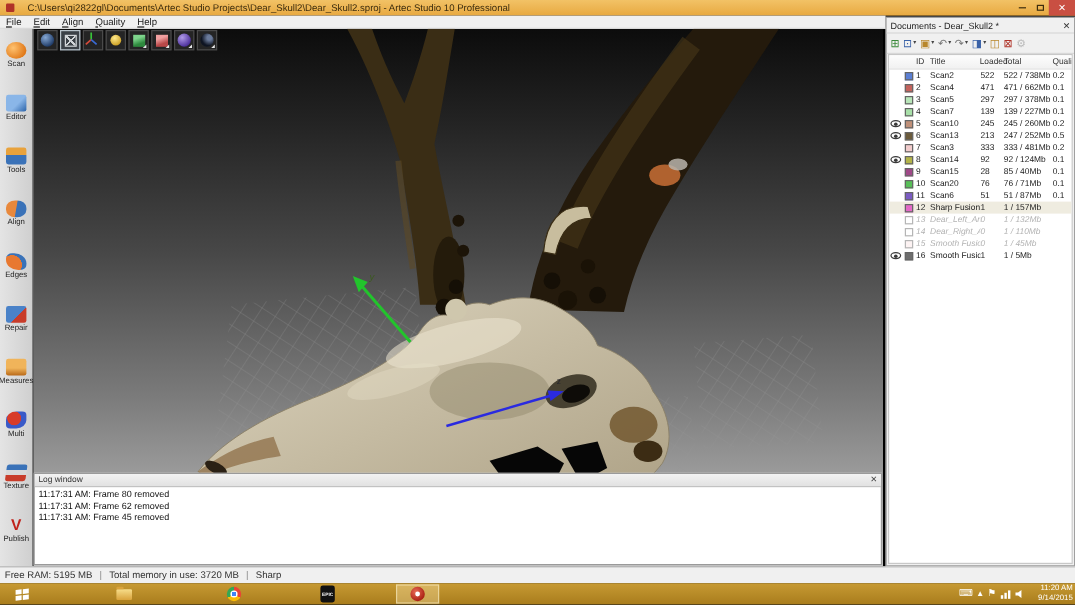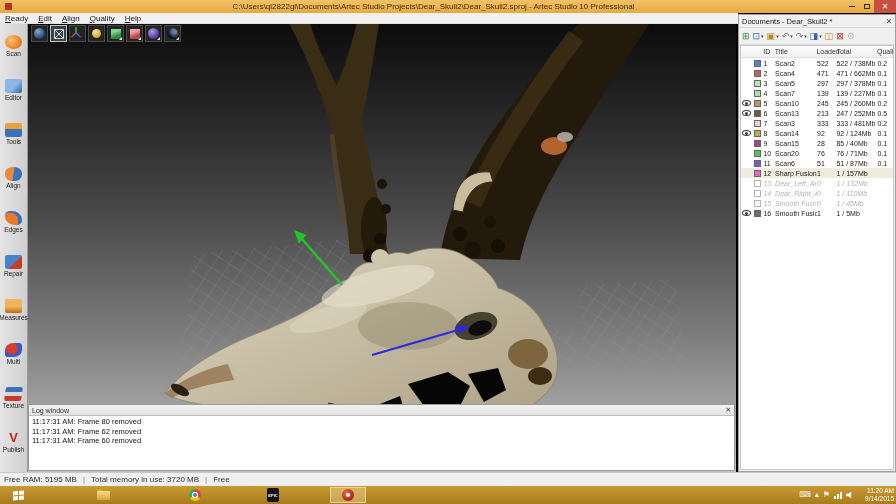--- a/index.html
+++ b/index.html
@@ -4,21 +4,21 @@
 <style>
   html,body{margin:0;padding:0;background:#444;}
   *{box-sizing:border-box;}
   .screen{position:relative;width:896px;height:504px;overflow:hidden;
     font-family:"Liberation Sans",sans-serif;background:#000;cursor:default;}
 
   
   .titlebar{position:absolute;left:0;top:0;width:896px;height:13px;
     background:linear-gradient(#f2c266,#e8a940);display:flex;align-items:center;}
   .app-ico{width:7px;height:7px;margin-left:5px;background:#b03328;border-radius:1px;}
-  .titlebar .title{flex:1;text-align:center;font-size:8px;color:#3d2d0e;white-space:nowrap;overflow:hidden;margin-left:11px;}
+  .titlebar .title{flex:1;font-size:8px;color:#3d2d0e;white-space:nowrap;overflow:hidden;margin-left:11px;}
   .wbtns{display:flex;height:13px;}
   .wbtn{width:15px;height:13px;display:flex;align-items:center;justify-content:center;color:#3d2d0e;font-size:8px;}
   .wbtn.min i{display:block;width:6px;height:1px;background:#3d2d0e;}
   .wbtn.max i{display:block;width:6px;height:5px;border:1px solid #3d2d0e;}
   .wbtn.close{width:22px;background:#c94f42;color:#fff;font-size:8px;}
 
   
   .menubar{position:absolute;left:0;top:13px;width:738px;height:11px;background:#f0f0f0;
     display:flex;align-items:center;border-bottom:1px solid #e2e2e2;}
   .menu-item{font-size:8px;color:#1a1a1a;padding:0 5px;display:inline-block;}
@@ -55,21 +55,21 @@
   .vpi-fit{width:10px;height:10px;border:1px solid #cfd4d8;
     background:linear-gradient(45deg,transparent 44%,#cfd4d8 44% 56%,transparent 56%),
                linear-gradient(-45deg,transparent 44%,#cfd4d8 44% 56%,transparent 56%);}
   .vpi-bulb{width:9px;height:9px;border-radius:50%;background:radial-gradient(circle at 40% 30%,#ffe98c,#c89b1e 80%);}
   .vpi-gcube{width:10px;height:10px;background:linear-gradient(160deg,#7ed48c 30%,#2e8a3e 70%);}
   .vpi-rcube{width:10px;height:10px;background:linear-gradient(160deg,#f0a0a0 30%,#b84848 70%);}
   .vpi-psph{width:11px;height:11px;border-radius:50%;background:radial-gradient(circle at 35% 30%,#b09ae8,#4a2e9a 75%);}
   .vpi-dsph{width:11px;height:11px;border-radius:50%;background:radial-gradient(circle at 68% 32%,#6a7a9a 18%,#0e1422 62%);}
 
   
-  .logwin{position:absolute;left:0px;bottom:1px;width:707px;height:67px;
+  .logwin{position:absolute;left:0px;bottom:1px;width:707px;height:77px;
     background:#fff;border:1px solid #9a9a9a;}
   .log-head{height:11px;background:linear-gradient(#f2f2f2,#e2e2e2);border-bottom:1px solid #c2c2c2;
     display:flex;align-items:center;padding:0 3px;}
   .log-title{flex:1;font-size:7px;color:#333;}
   .log-x{font-size:7px;color:#444;}
   .log-body{padding:1px 3px;}
   .log-line{font-size:7.5px;color:#111;line-height:9.5px;white-space:nowrap;}
 
   
   .rpanel{position:absolute;left:738px;top:14px;width:158px;height:458px;
@@ -145,21 +145,21 @@
           <i></i>
         </span>
       <span class="wbtn max">
           <i></i>
         </span>
       <span class="wbtn close">✕</span>
     </span>
   </div>
 
   <div class="menubar">
-    <span class="menu-item">Ready</span>
+    <span class="menu-item">File</span>
     <span class="menu-item">Edit</span>
     <span class="menu-item">Align</span>
     <span class="menu-item">Quality</span>
     <span class="menu-item">Help</span>
   </div>
 
   <div class="sidebar">
     <div class="side-item">
       <span class="side-ico ic-scan"></span>
       <span class="side-label">Scan</span>
@@ -319,21 +319,21 @@
       </div>
 
     <div class="logwin">
       <div class="log-head">
         <span class="log-title">Log window</span>
         <span class="log-x">✕</span>
       </div>
       <div class="log-body">
           <div class="log-line">11:17:31 AM: Frame 80 removed</div>
           <div class="log-line">11:17:31 AM: Frame 62 removed</div>
-          <div class="log-line">11:17:31 AM: Frame 60 removed</div>
+          <div class="log-line">11:17:31 AM: Frame 45 removed</div>
         </div>
     </div>
   </div>
 
   <div class="rpanel">
     <div class="ph">
       <span class="ph-title">Documents - Dear_Skull2 *</span>
       <span class="ph-x">✕</span>
     </div>
     <div class="ptoolbar">
@@ -575,21 +575,21 @@
           </div>
         </div>
     </div>
   </div>
 
   <div class="statusbar">
     <span>Free RAM: 5195 MB</span>
     <span class="sep">|</span>
     <span>Total memory in use: 3720 MB</span>
     <span class="sep">|</span>
-    <span>Free</span>
+    <span>Sharp</span>
   </div>
 
   <div class="taskbar">
     <div class="tb-item" style="left:4px;width:28px;">
       <span class="win-logo">
           <i></i>
           <i></i>
           <i></i>
           <i></i>
         </span>

